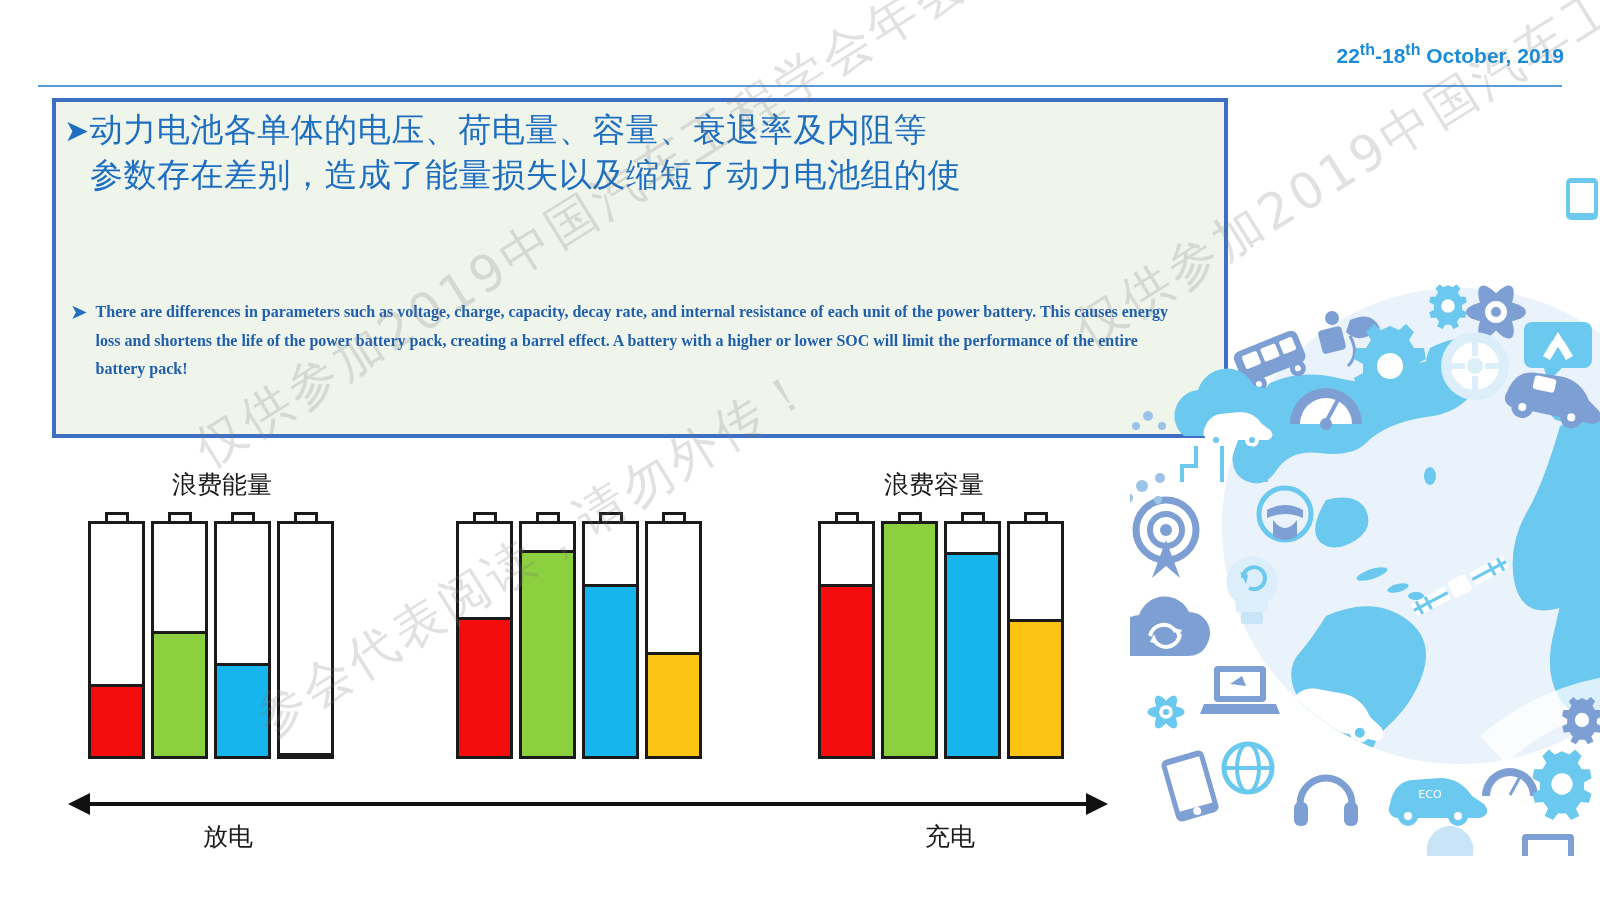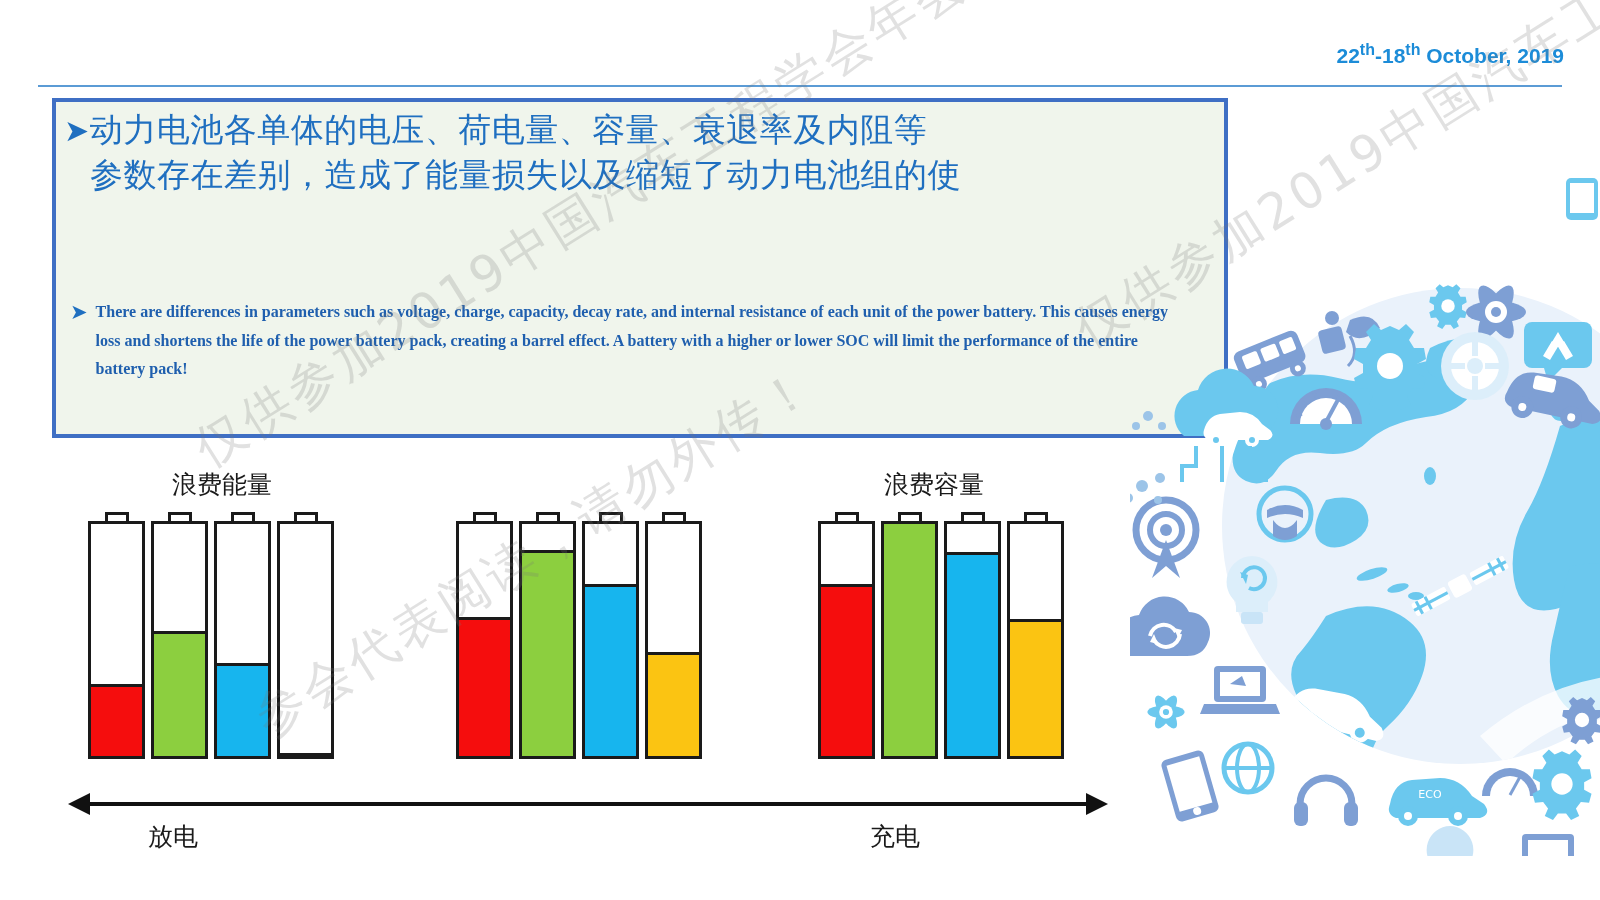--- a/index.html
+++ b/index.html
@@ -148,21 +148,21 @@
   }
   #axis::before { left: -20px; border-right: 22px solid #111111; }
   #axis::after  { right: -20px; border-left: 22px solid #111111; }
   .axis-label {
     position: absolute;
     top: 370px;
     font-family: "DejaVu Sans", sans-serif;
     font-size: 25px;
     color: #1a1a1a;
     white-space: nowrap;
-    text-align: left;
+    text-align: center;
   }
 
   
   #decor {
     position: absolute;
     right: 0; top: 96px;
     width: 470px; height: 760px;
     pointer-events: none;
   }
   

